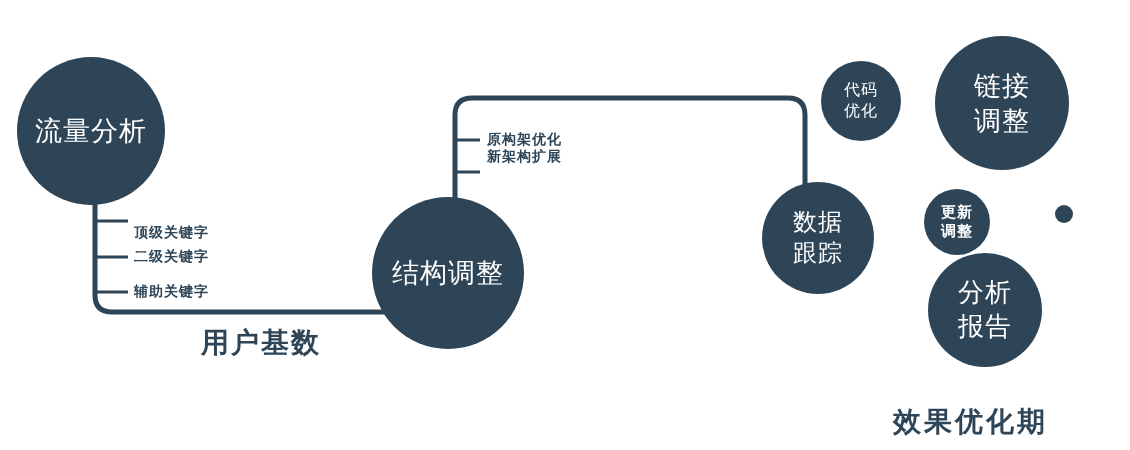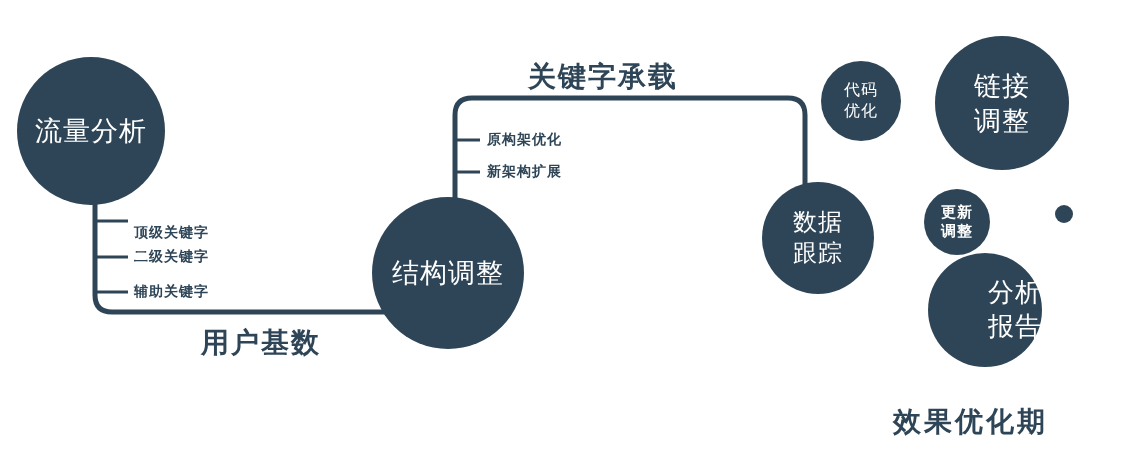--- a/index.html
+++ b/index.html
@@ -23,21 +23,21 @@
   .footer-lbl { font-size:28px; font-weight:600; letter-spacing:3px; }
 
   
   .n-traffic  { left:17px;  top:57px;  width:148px; height:148px; font-size:27px; }
   .n-struct   { left:372px; top:197px; width:152px; height:152px; font-size:27px; }
   .n-track    { left:762px; top:182px; width:112px; height:112px; font-size:24px;justify-content:center; }
   .n-code     { left:821px; top:61px;  width:80px;  height:80px;  font-size:16px; }
   .n-link     { left:935px; top:36px;  width:134px; height:134px; font-size:27px; }
   .n-update   { left:924px; top:189px; width:66px;  height:66px;  font-size:15px; font-weight:bold; }
   .n-dot      { left:1055px;top:205px; width:18px;  height:18px; }
-  .n-report   { left:928px; top:253px; width:114px; height:114px; font-size:26px;align-items:flex-end; }
+  .n-report   { left:928px; top:253px; width:114px; height:114px; font-size:26px; }
 </style>
 </head>
 <body>
 
 <div class="canvas">
 
   <svg class="wires" viewBox="0 0 1130 450">
     <path class="edge" d="M95,185 L95,295 Q95,312 112,312 L395,312"></path>
     <path class="edge" d="M455,205 L455,115 Q455,98 472,98 L788,98 Q805,98 805,115 L805,190"></path>
 
@@ -79,24 +79,23 @@
 
   <div class="node n-dot"></div>
 
   <div class="node n-report">
     <span>分析</span>
     <span>报告</span>
   </div>
 
   <div class="lbl edge-lbl" style="left:155px; top:343px;margin-left:46px;">用户基数</div>
 
-  <div class="lbl edge-lbl" style="left:528px; top:77px;">关键字承载</div>
 
   <div class="lbl branch-lbl" style="left:134px; top:221px;margin-top:12px;">顶级关键字</div>
   <div class="lbl branch-lbl" style="left:134px; top:257px;">二级关键字</div>
   <div class="lbl branch-lbl" style="left:134px; top:292px;">辅助关键字</div>
 
   <div class="lbl branch-lbl" style="left:487px; top:140px;">原构架优化</div>
-  <div class="lbl branch-lbl" style="left:487px; top:172px;">新架构扩展</div>
+  <div class="lbl branch-lbl" style="left:487px; top:157px;">新架构扩展</div>
 
   <div class="lbl footer-lbl" style="left:893px; top:422px;">效果优化期</div>
 
 </div>
 
 </body></html>

